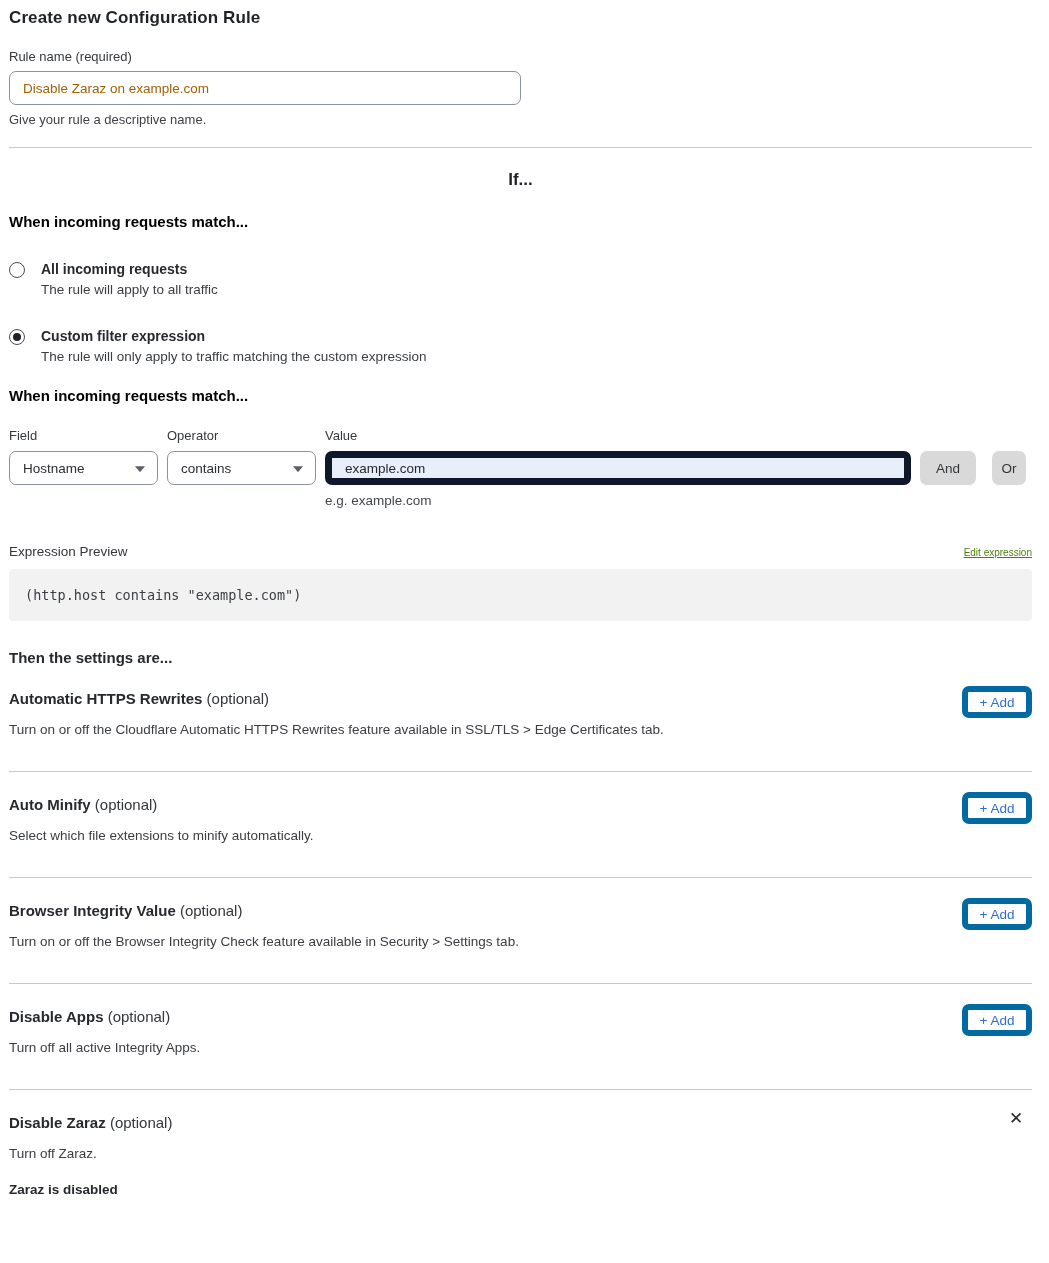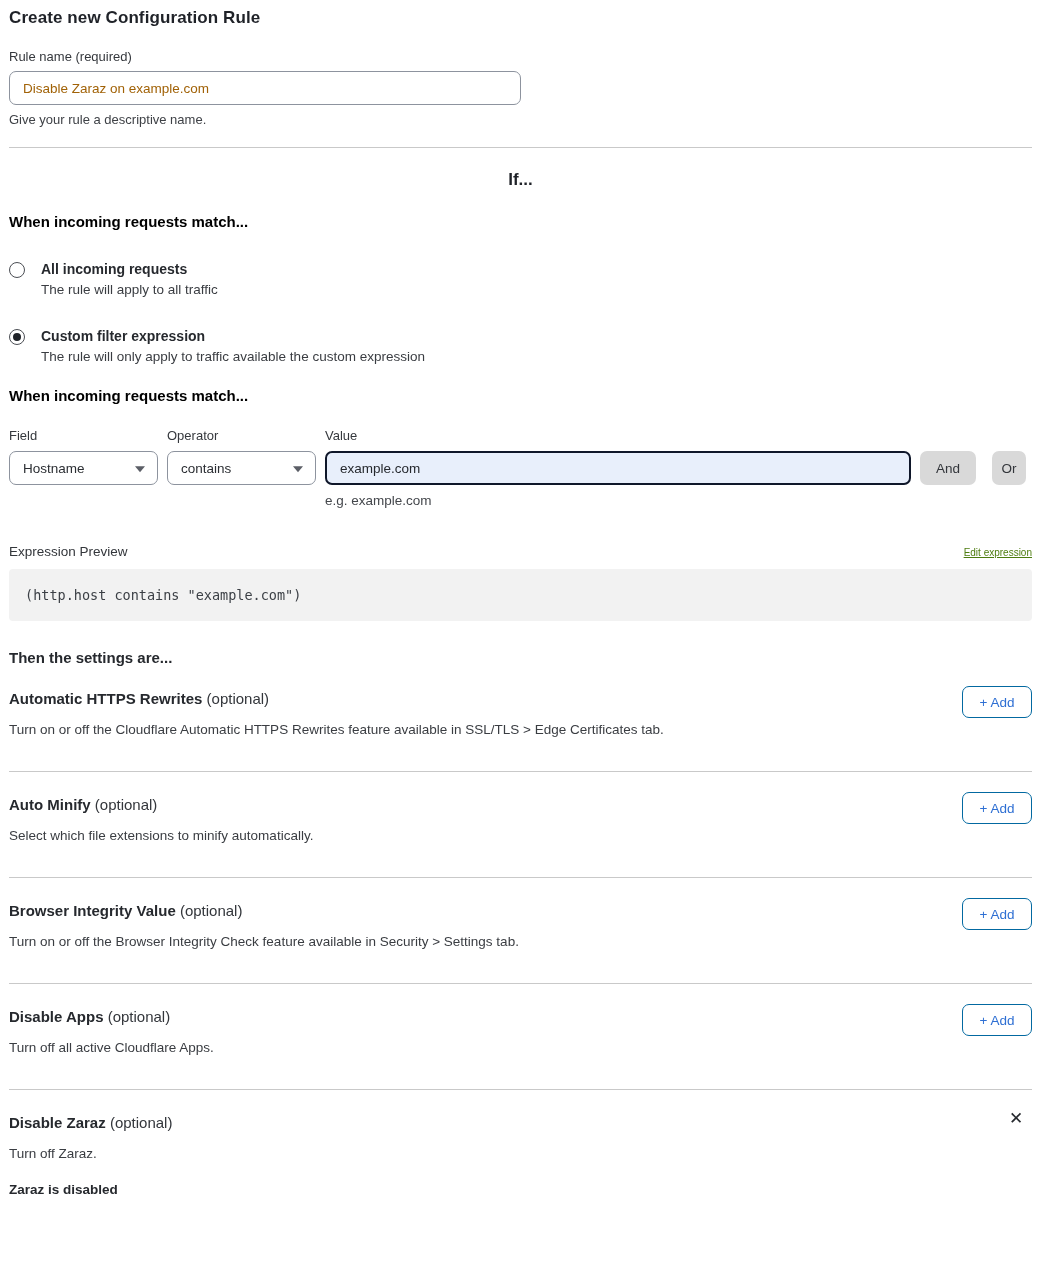--- a/index.html
+++ b/index.html
@@ -52,21 +52,21 @@
     height: 34px; border: 1px solid #8d939e; border-radius: 7px; background: #fff;
     display: flex; align-items: center; padding: 0 13px; font-size: 13.5px; color: #2b2e33;
     position: relative; cursor: pointer;
   }
   .select-caret {
     position: absolute; right: 12px; top: 50%; transform: translateY(-30%);
     width: 0; height: 0; border-left: 5px solid transparent; border-right: 5px solid transparent;
     border-top: 6px solid #5b5e66;
   }
   .value-input {
-    width: 100%; height: 34px; border: 2px solid #0f172a; border-radius: 7px;
+    width: 100%; height: 34px; border: 7px solid #0f172a; border-radius: 7px;
     background: #e8effb; padding: 0 13px; font-size: 13.5px; color: #26292e;
     font-family: "Liberation Sans", "DejaVu Sans", sans-serif; outline: none; display: block;
   }
   .conj-btn {
     height: 34px; border: none; border-radius: 7px; background: #d9d9d9;
     color: #33363b; font-size: 13.5px; cursor: pointer;
     font-family: "Liberation Sans", "DejaVu Sans", sans-serif;
   }
   .and-btn { width: 56px; margin-left: 9px; }
   .or-btn { width: 34px; margin-left: 16px; }
@@ -86,21 +86,21 @@
 
   .setting { position: relative; padding: 24px 0 34px; border-bottom: 1px solid #c9c9c9; }
   .setting.last { border-bottom: none; }
   .setting-title { font-size: 15px; font-weight: 700; color: #26292e; }
   .setting-optional { font-weight: 400; color: #33363b; }
   .setting-desc { margin-top: 15px; font-size: 13.5px; color: #3a3d42; }
   .setting-status { margin-top: 21px; font-size: 13.5px; font-weight: 700; color: #26292e; }
   .add-btn {
     position: absolute; right: 0; top: 20px;
     width: 70px; height: 32px; background: #fff;
-    border: 1px solid #0369a1; border-radius: 7px;
+    border: 6px solid #0369a1; border-radius: 7px;
     color: #2e6fd3; font-size: 13.5px; cursor: pointer;
     font-family: "Liberation Sans", "DejaVu Sans", sans-serif;
   }
   .close-btn {
     position: absolute; right: 8px; top: 21px; width: 16px; height: 16px;
     background: none; border: none; cursor: pointer; padding: 0;
     color: #26292e; font-size: 17px; line-height: 16px; font-weight: 400;
   }
 </style>
 </head>
@@ -124,21 +124,21 @@
     <span class="radio-text">
       <span class="radio-label" style="display:block">All incoming requests</span>
       <span class="radio-desc" style="display:block">The rule will apply to all traffic</span>
     </span>
   </div>
 
   <div class="radio-option">
     <span class="radio-circle selected"></span>
     <span class="radio-text">
       <span class="radio-label" style="display:block">Custom filter expression</span>
-      <span class="radio-desc" style="display:block">The rule will only apply to traffic available the custom expression</span>
+      <span class="radio-desc" style="display:block">The rule will only apply to traffic matching the custom expression</span>
     </span>
   </div>
 
   <h3 class="sub-heading">When incoming requests match...</h3>
 
   <div class="builder">
     <div class="builder-row">
       <div class="col-field">
         <div class="col-label">Field</div>
         <div class="select-box">
@@ -196,21 +196,21 @@
     </div>
     <div class="setting-desc">Turn on or off the Browser Integrity Check feature available in Security &gt; Settings tab.</div>
     <button class="add-btn">+ Add</button>
   </div>
 
   <div class="setting">
     <div class="setting-title">
       <span>Disable Apps</span>
       <span class="setting-optional">(optional)</span>
     </div>
-    <div class="setting-desc">Turn off all active Cloudflare Apps.</div>
+    <div class="setting-desc">Turn off all active Integrity Apps.</div>
     <button class="add-btn">+ Add</button>
   </div>
 
   <div class="setting last">
     <div class="setting-title">
       <span>Disable Zaraz</span>
       <span class="setting-optional">(optional)</span>
     </div>
     <div class="setting-desc">Turn off Zaraz.</div>
     <div class="setting-status">Zaraz is disabled</div>

